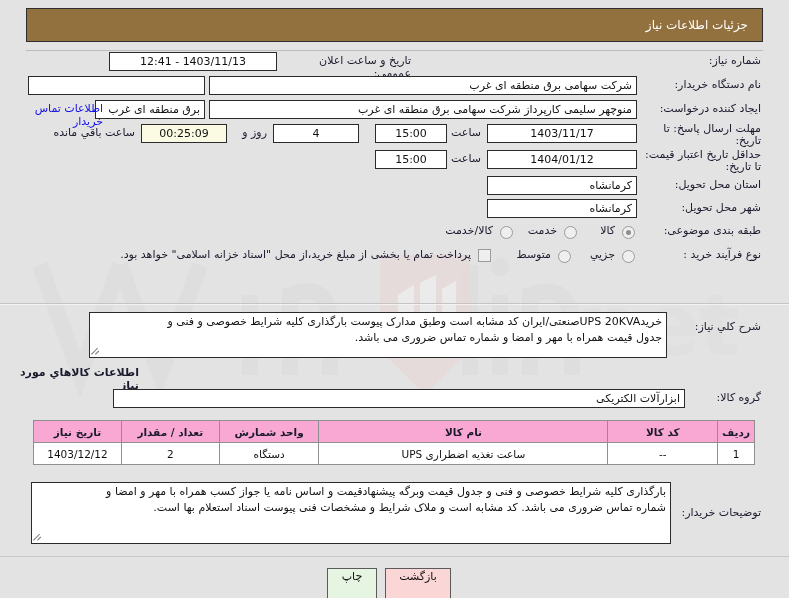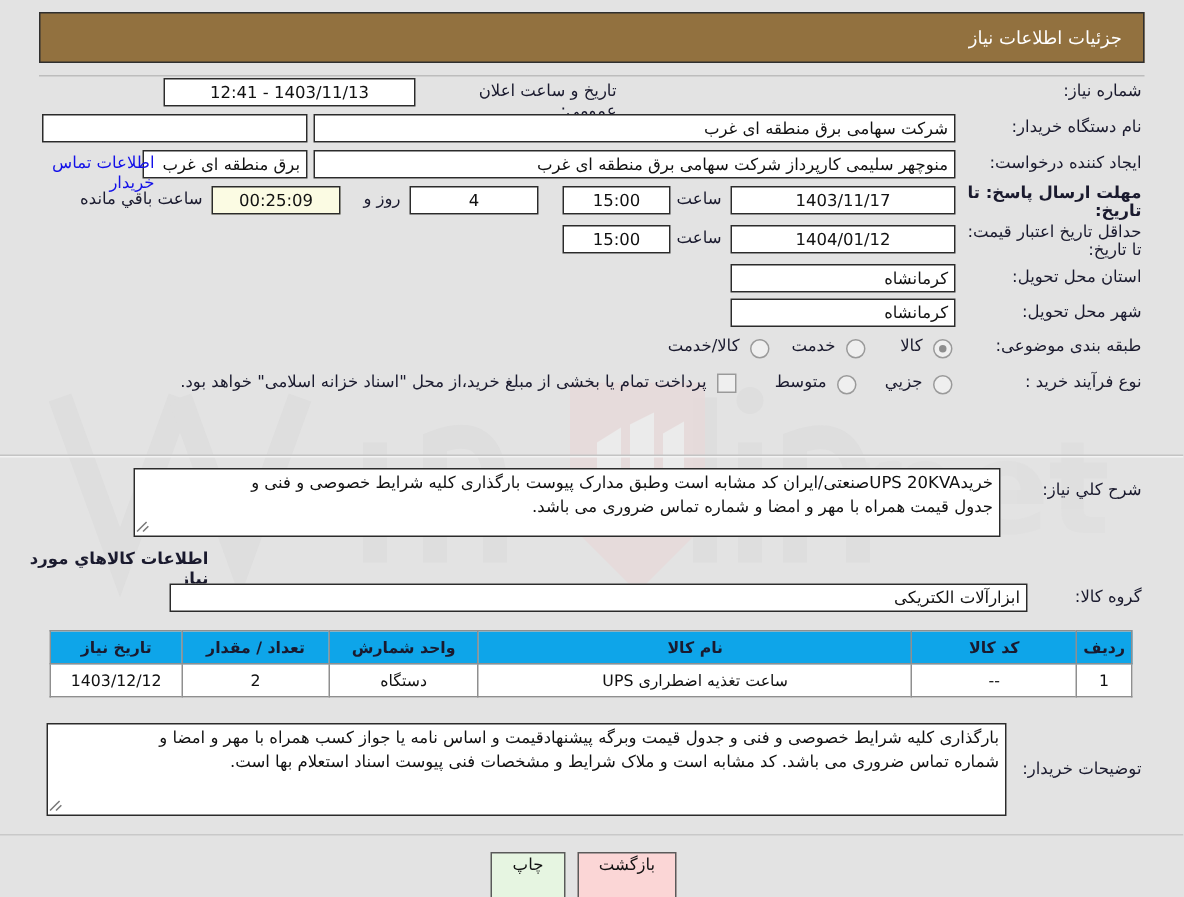--- a/index.html
+++ b/index.html
@@ -153,21 +153,21 @@
     color: #1a1a2e;
   }
   
   table.goods {
     position: absolute;
     border-collapse: collapse;
     font-size: 11px;
     background: #fff;
   }
   table.goods th {
-    background: #0ea5e9;
+    background: #f9a8d4;
     border: 1px solid #8f8f8f;
     color: #1a1a2e;
     font-weight: bold;
     height: 22px;
     font-size: 10.5px;
     padding: 0 4px;
   }
   table.goods td {
     background: #ffffff;
     border: 1px solid #8f8f8f;
@@ -248,21 +248,21 @@
     </div>
 
     <div class="rowline" style="height:24px;">
       <div class="lbl" style="right:2px; width:118px;">ایجاد کننده درخواست:</div>
       <div class="fld rtl-text" style="right:126px; width:428px;">منوچهر سلیمی کارپرداز شرکت سهامی برق منطقه ای غرب</div>
       <div class="fld rtl-text" style="right:558px; width:110px;">برق منطقه ای غرب</div>
       <div class="bluelink" style="right:660px; width:76px; text-align:right;">اطلاعات تماس خریدار</div>
     </div>
 
     <div class="rowline" style="height:26px;">
-      <div class="lbl lbl2" style="right:2px; width:118px;font-weight:bold;">مهلت ارسال پاسخ: تا تاریخ:</div>
+      <div class="lbl lbl2" style="right:2px; width:118px;">مهلت ارسال پاسخ: تا تاریخ:</div>
       <div class="fld" style="right:126px; width:150px;">1403/11/17</div>
       <div class="smalltext" style="right:282px;">ساعت</div>
       <div class="fld" style="right:316px; width:72px;">15:00</div>
       <div class="fld" style="right:404px; width:86px;">4</div>
       <div class="smalltext" style="right:496px;">روز و</div>
       <div class="fld cream" style="right:536px; width:86px;">00:25:09</div>
       <div class="smalltext" style="right:628px;">ساعت باقي مانده</div>
     </div>
 
     <div class="rowline" style="height:26px;">

